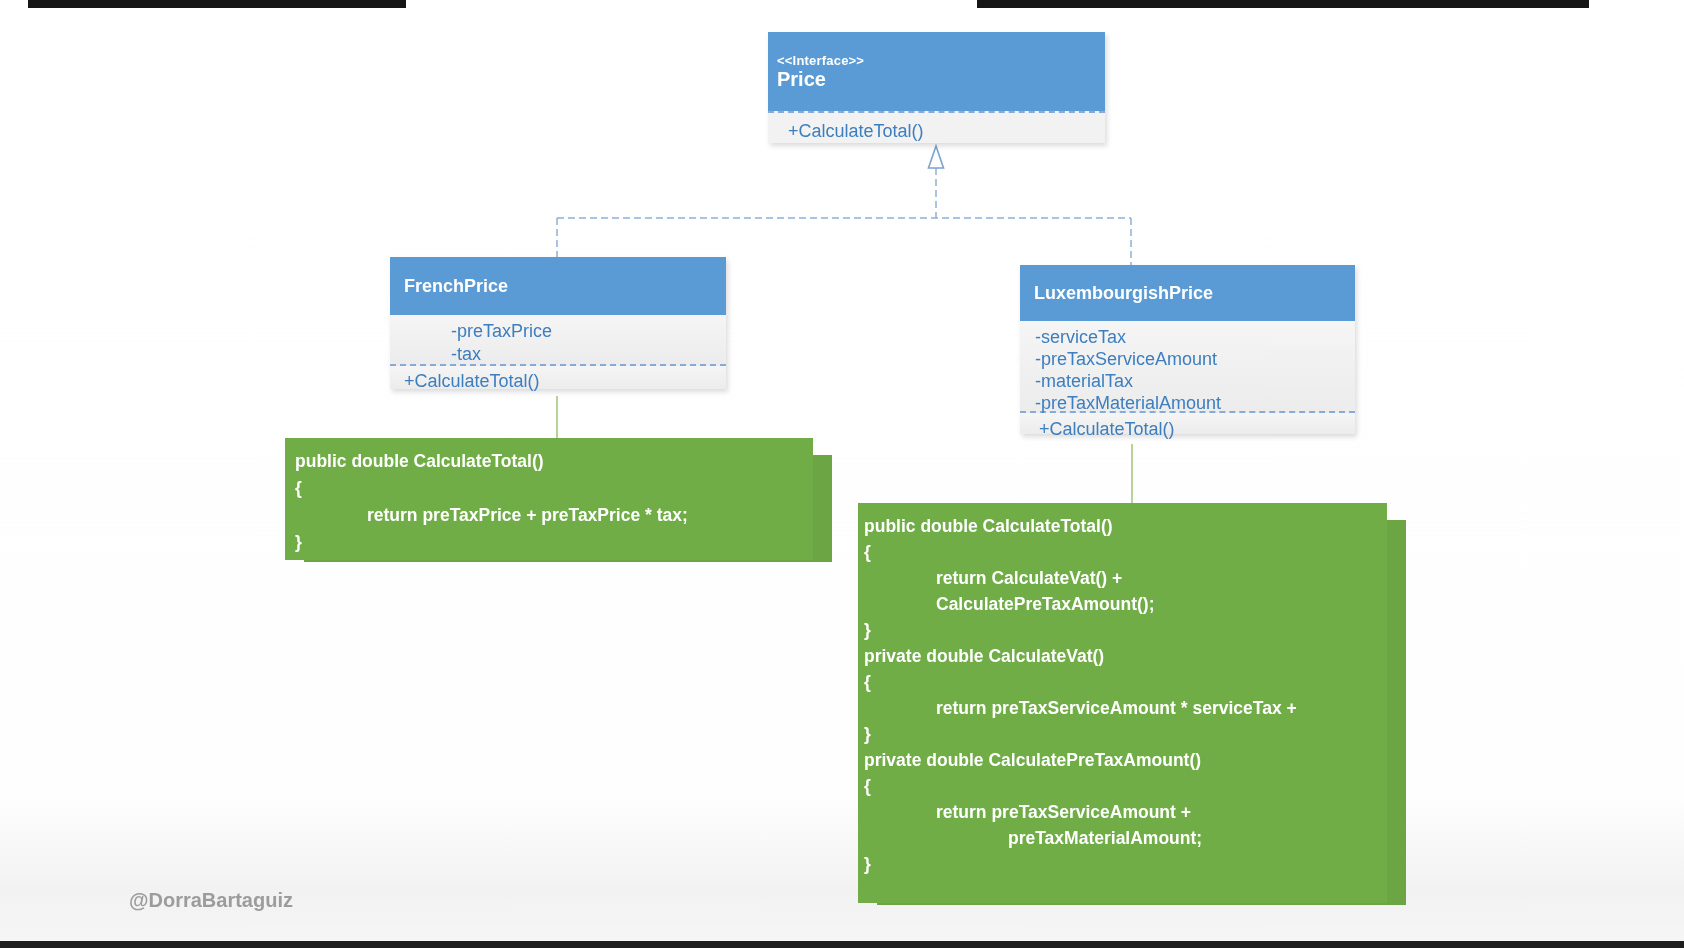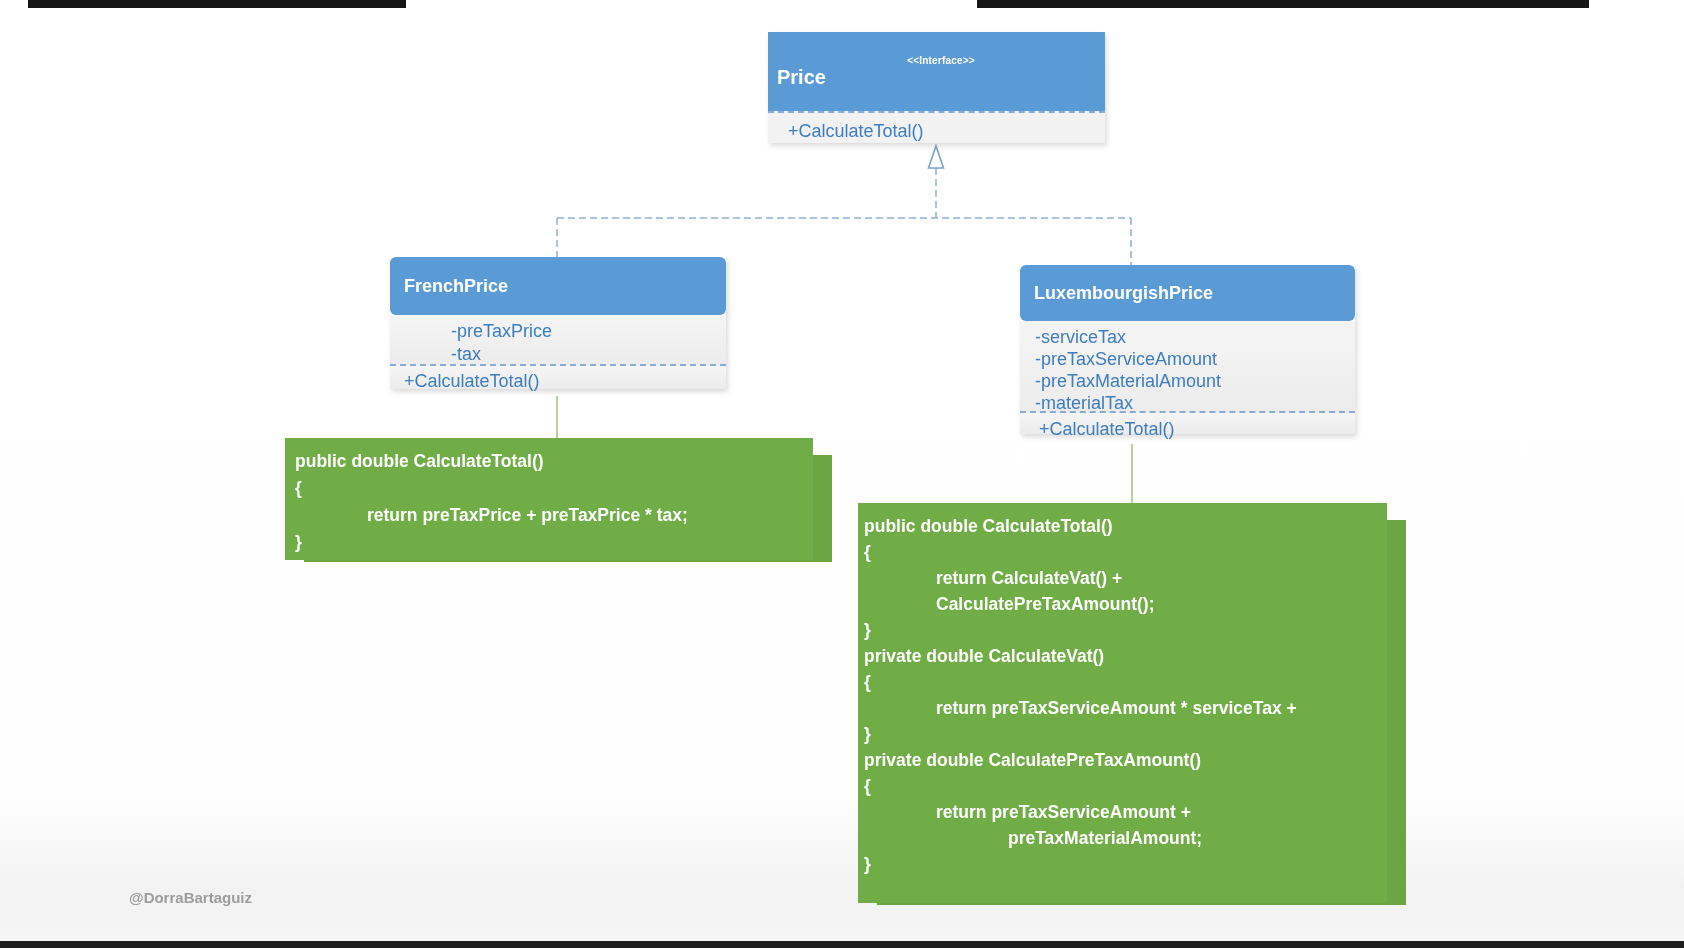--- a/index.html
+++ b/index.html
@@ -19,25 +19,25 @@
   .uml-box{position:absolute;box-shadow:2px 3px 5px rgba(0,0,0,.14);}
   .uml-header{
     background:#5b9bd5;color:#ffffff;display:flex;flex-direction:column;justify-content:center;
     box-sizing:border-box;
   }
   .uml-body{background:linear-gradient(180deg,#f5f5f5,#ececec);box-sizing:border-box;}
   .uml-methods{border-top:2px dashed #85abd6;box-sizing:border-box;}
   .uml-attr,.uml-method{color:#3d7ebe;font-size:18px;white-space:nowrap;}
 
   .iface-header{height:79px;padding-left:9px;}
-  .iface-stereotype{font-size:10px;font-weight:700;letter-spacing:.2px;text-align:center;}
+  .iface-stereotype{font-size:13px;font-weight:700;letter-spacing:.2px;}
   .iface-name{font-size:20px;font-weight:700;margin-top:0;}
   .iface-methods{height:32px;padding:8px 0 0 20px;background:#f2f2f2;}
 
-  .class-header{padding-left:14px;font-size:18px;font-weight:700;border-radius:6px;}
+  .class-header{padding-left:14px;font-size:18px;font-weight:700;}
   .class-attrs{padding:5px 0 0 15px;}
   .fr .class-attrs .uml-attr{line-height:23px;margin-left:46px;}
   .lux .class-attrs .uml-attr{line-height:22px;}
   .fr .class-header{height:58px;}
   .lux .class-header{height:56px;}
   .fr .class-attrs{height:49px;}
   .lux .class-attrs{height:90px;}
   .fr .uml-methods{height:25px;padding:5px 0 0 14px;}
   .lux .uml-methods{height:23px;padding:6px 0 0 19px;}
 
@@ -47,21 +47,21 @@
   .code-main{
     position:absolute;background:#71ad47;color:#ffffff;box-sizing:border-box;
     font-size:17.5px;font-weight:600;
   }
   .code-line{white-space:pre-wrap;tab-size:72px;}
   .code-fr .code-main{padding:10px 8px 0 10px;}
   .code-fr .code-line{line-height:27px;}
   .code-lux .code-main{padding:10px 6px 0 6px;}
   .code-lux .code-line{line-height:26px;}
 
-  .watermark{position:absolute;left:129px;top:889px;font-size:15px;font-weight:600;color:#9c9c9c;text-align:center;}
+  .watermark{position:absolute;left:129px;top:889px;font-size:20px;font-weight:600;color:#9c9c9c;text-align:center;}
 </style>
 </head>
 <body>
 
 <div class="stage">
 
   <div class="frame-bar bar-top-left"></div>
   <div class="frame-bar bar-top-right"></div>
   <div class="frame-bar bar-bottom"></div>
 
@@ -96,22 +96,22 @@
     <div class="uml-body uml-methods">
         <div class="uml-method">+CalculateTotal()</div>
       </div>
   </div>
 
   <div class="uml-box lux" style="left:1020px;top:265px;width:335px;">
     <div class="uml-header class-header">LuxembourgishPrice</div>
     <div class="uml-body class-attrs">
         <div class="uml-attr">-serviceTax</div>
         <div class="uml-attr">-preTaxServiceAmount</div>
+        <div class="uml-attr">-materialTax</div>
         <div class="uml-attr">-preTaxMaterialAmount</div>
-        <div class="uml-attr">-materialTax</div>
       </div>
     <div class="uml-body uml-methods">
         <div class="uml-method">+CalculateTotal()</div>
       </div>
   </div>
 
   <div class="code-wrap code-fr" style="left:285px;top:438px;width:547px;height:126px;">
     <div class="code-back" style="left:19px;top:17px;width:528px;height:107px;"></div>
     <div class="code-main" style="left:0;top:0;width:528px;height:122px;">
         <div class="code-line">public double CalculateTotal()</div>

